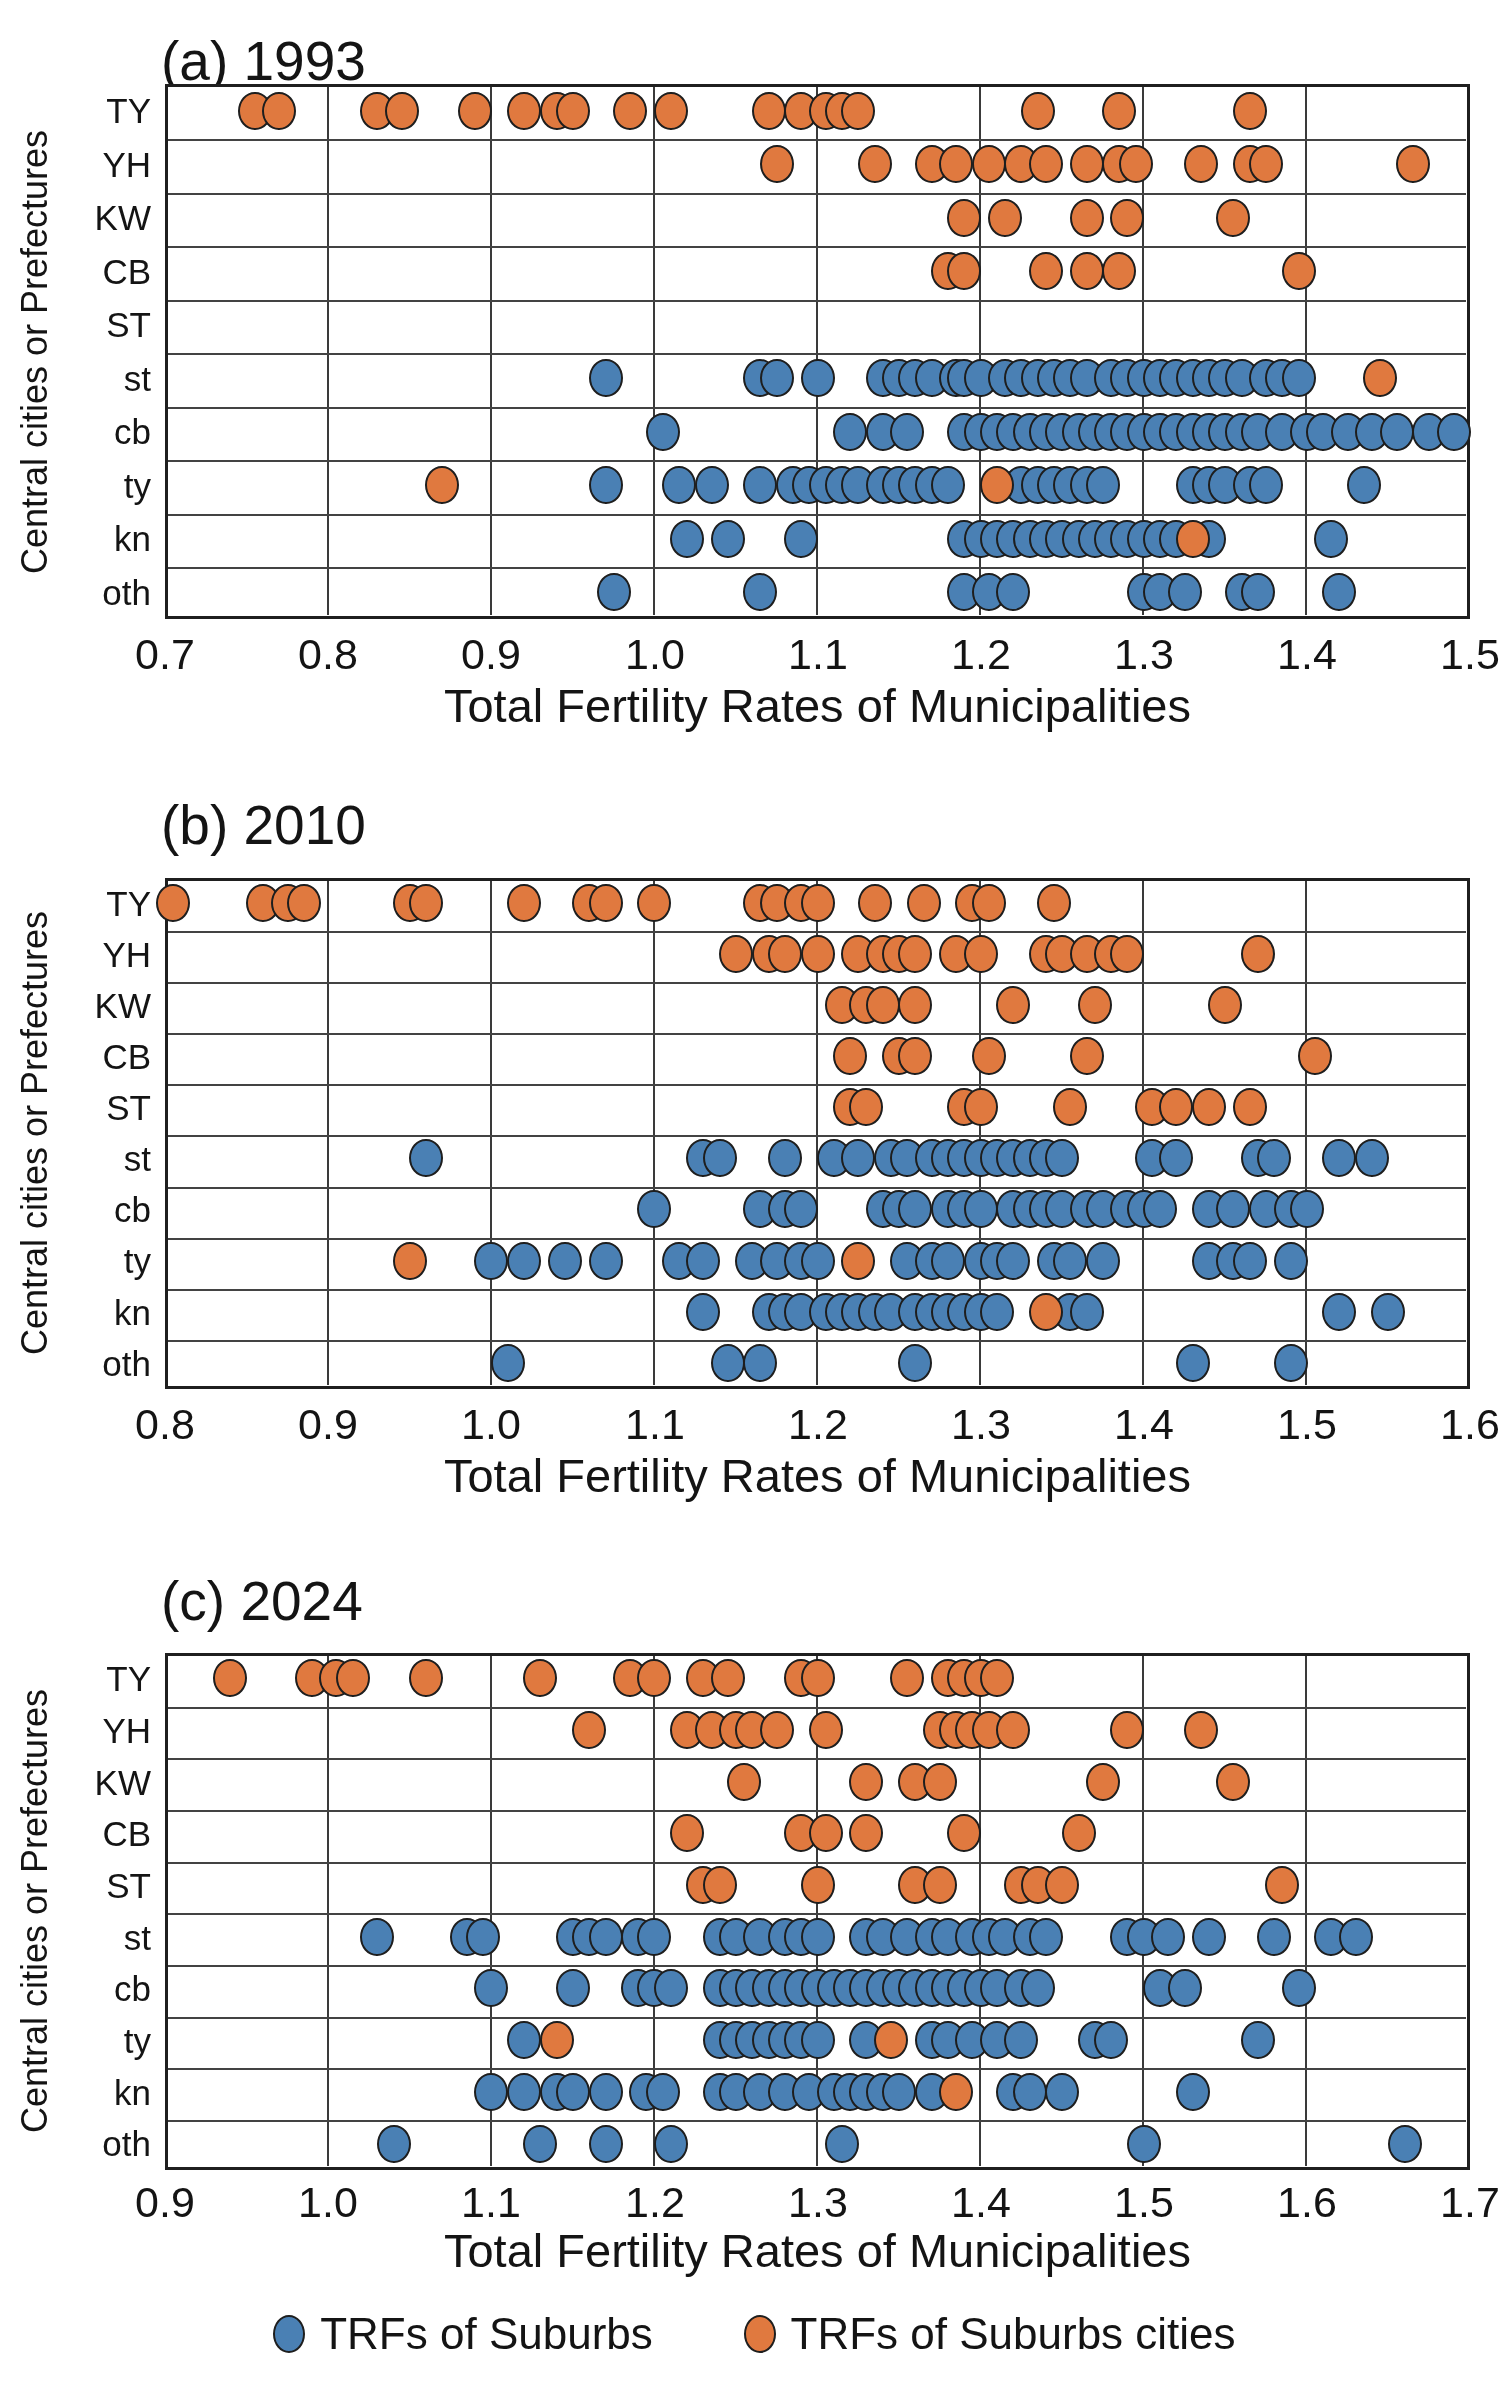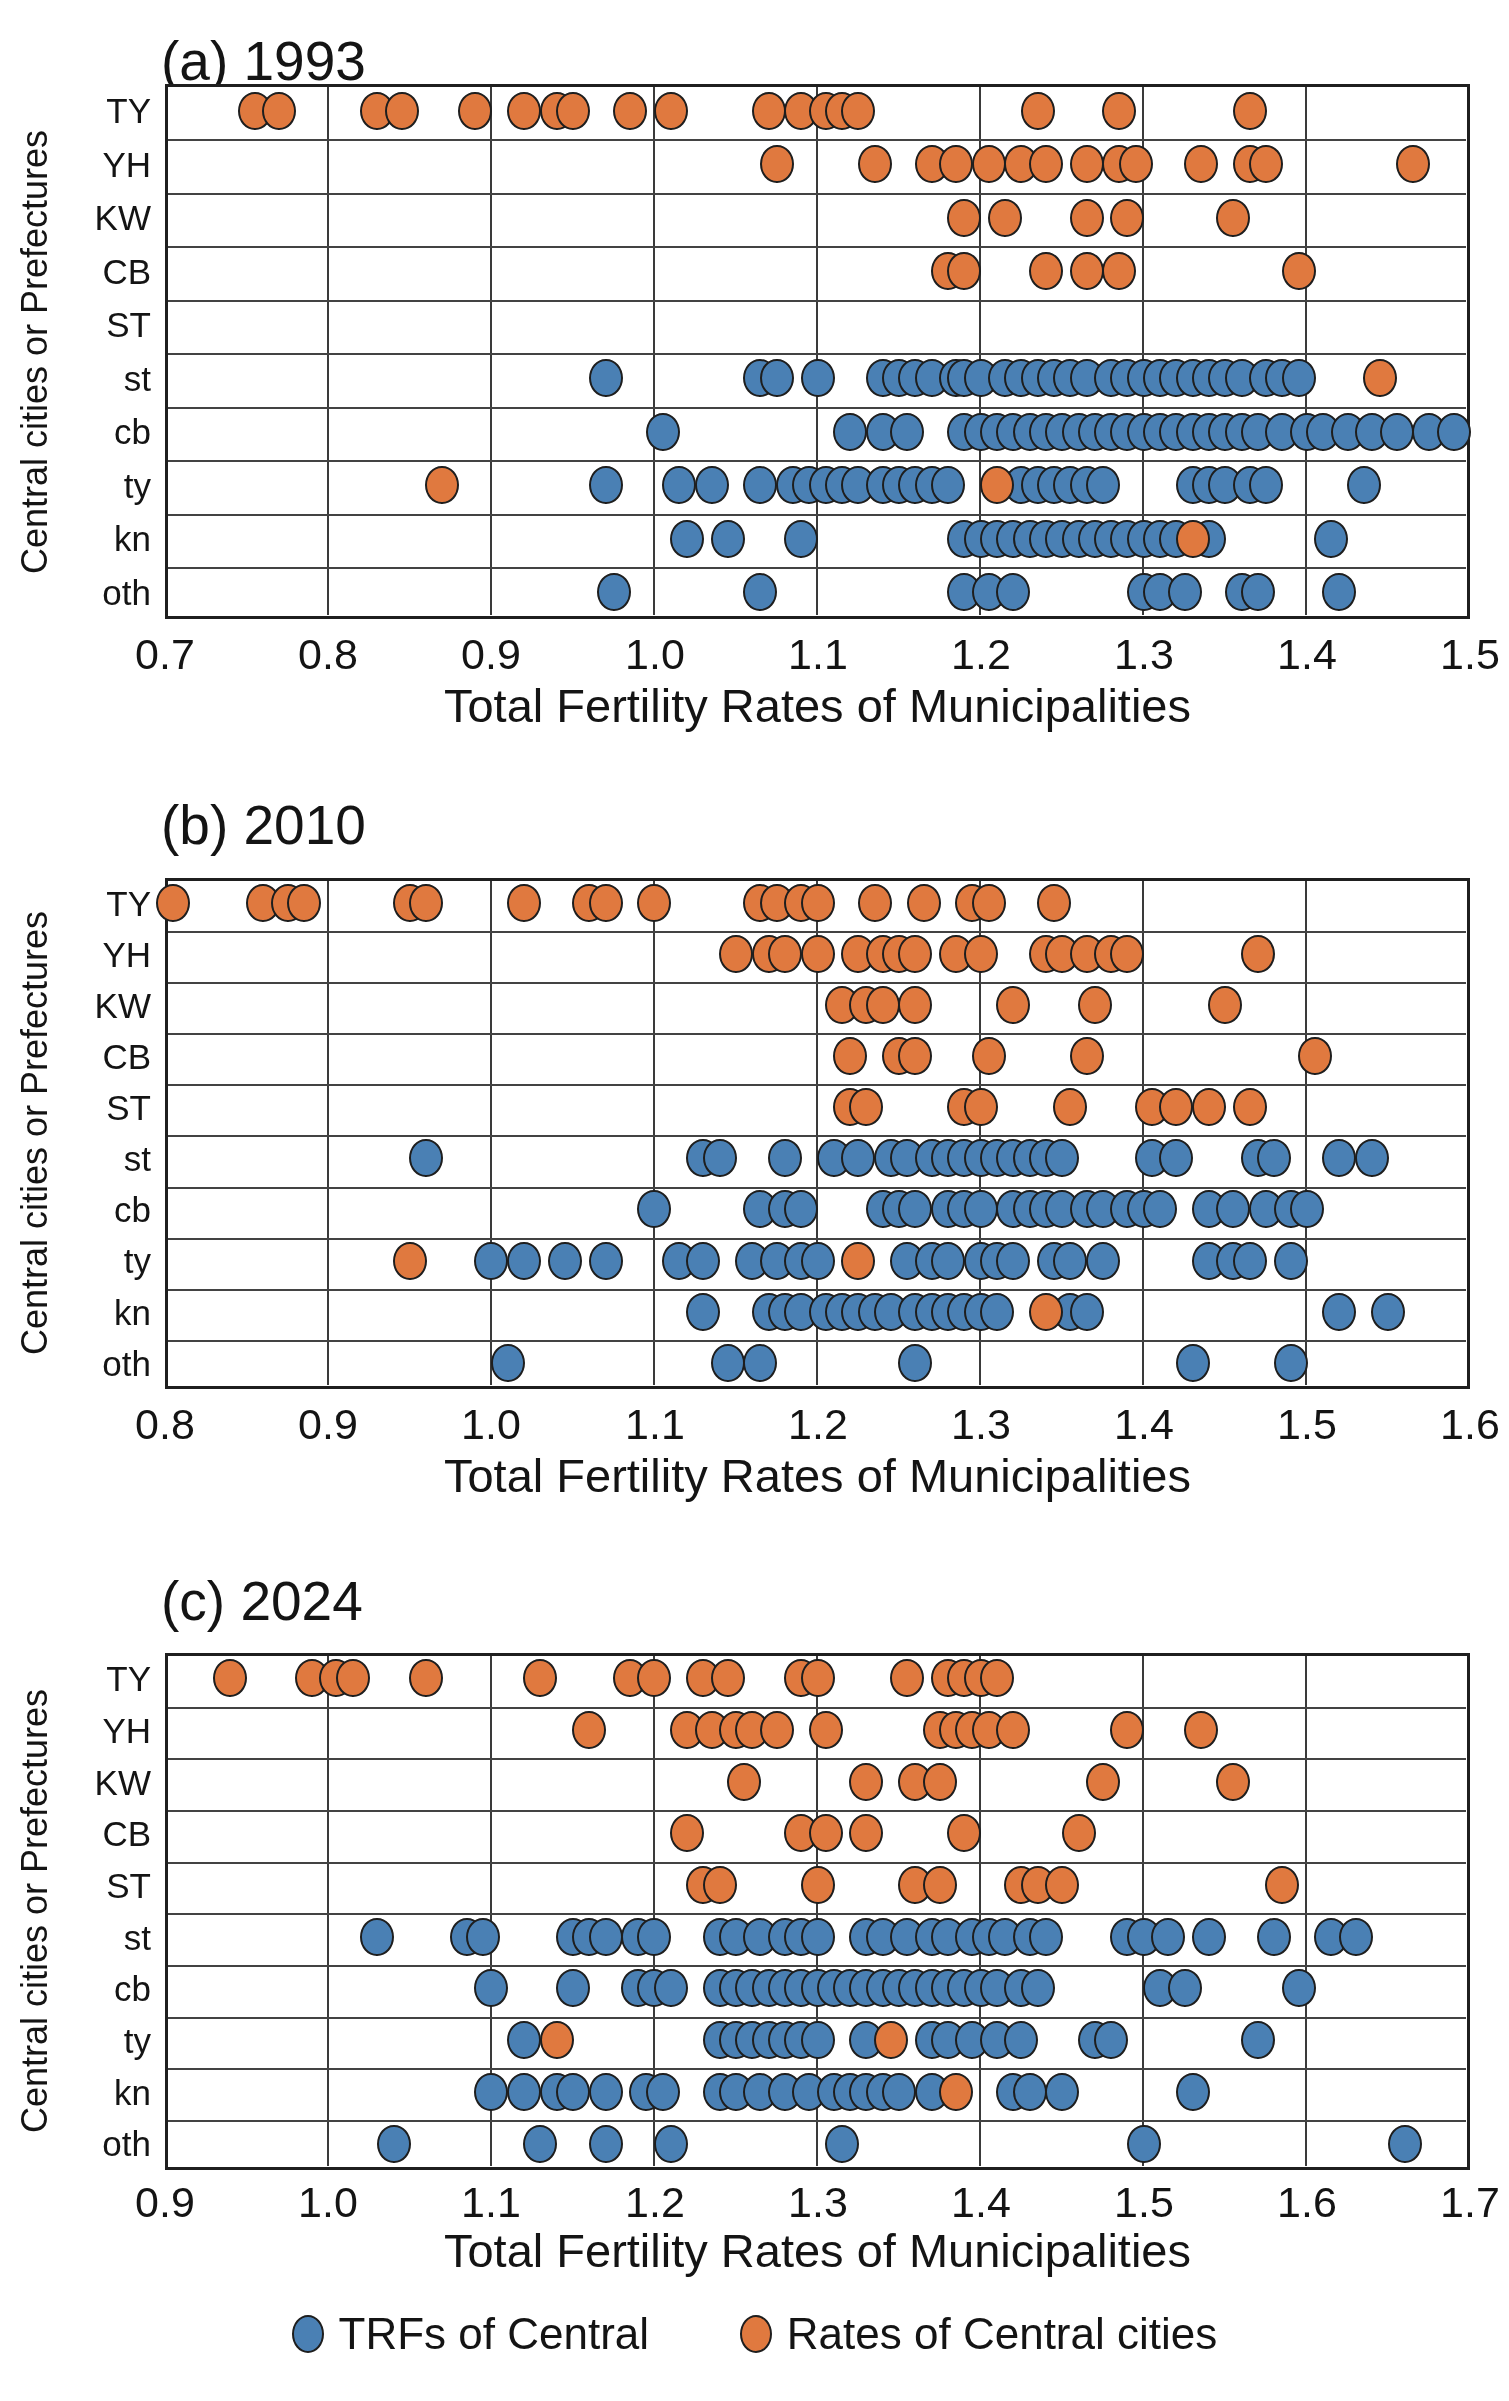--- a/index.html
+++ b/index.html
@@ -672,22 +672,22 @@
       <div class="datapoint" style="background: rgb(224, 121, 63); left: 1045px; top: 1866px;"></div>
       <div class="datapoint" style="background: rgb(224, 121, 63); left: 1265px; top: 1866px;"></div>
       <div class="datapoint" style="background: rgb(224, 121, 63); left: 540px; top: 2021px;"></div>
       <div class="datapoint" style="background: rgb(224, 121, 63); left: 874px; top: 2021px;"></div>
       <div class="datapoint" style="background: rgb(224, 121, 63); left: 939px; top: 2073px;"></div>
     </section>
 
   <div id="legend">
     <div class="legend-item">
       <span class="legend-marker" style="background: rgb(74, 128, 180);"></span>
-      <span class="legend-label">TRFs of Central</span>
+      <span class="legend-label">TRFs of Suburbs</span>
     </div>
     <div class="legend-item">
       <span class="legend-marker" style="background: rgb(224, 121, 63);"></span>
-      <span class="legend-label">Rates of Central cities</span>
+      <span class="legend-label">TRFs of Suburbs cities</span>
     </div>
   </div>
 
 </div>
 
 
 </body></html>

